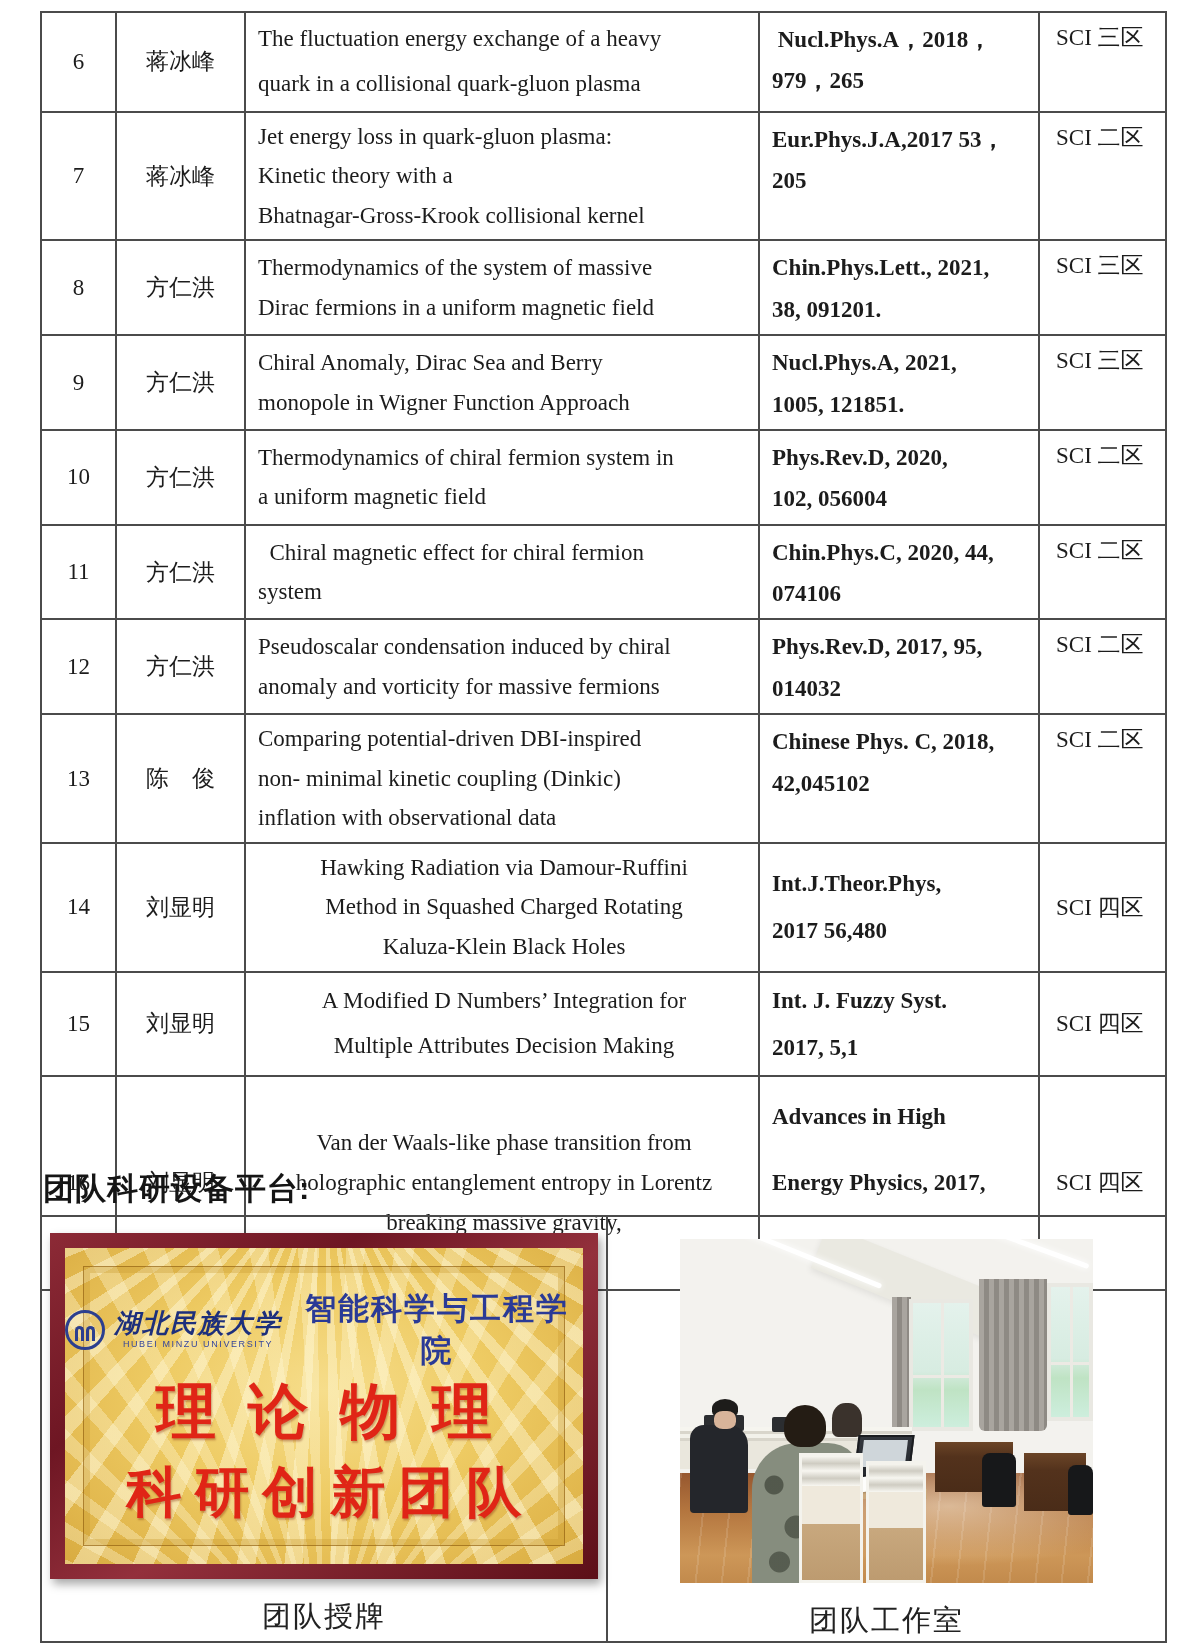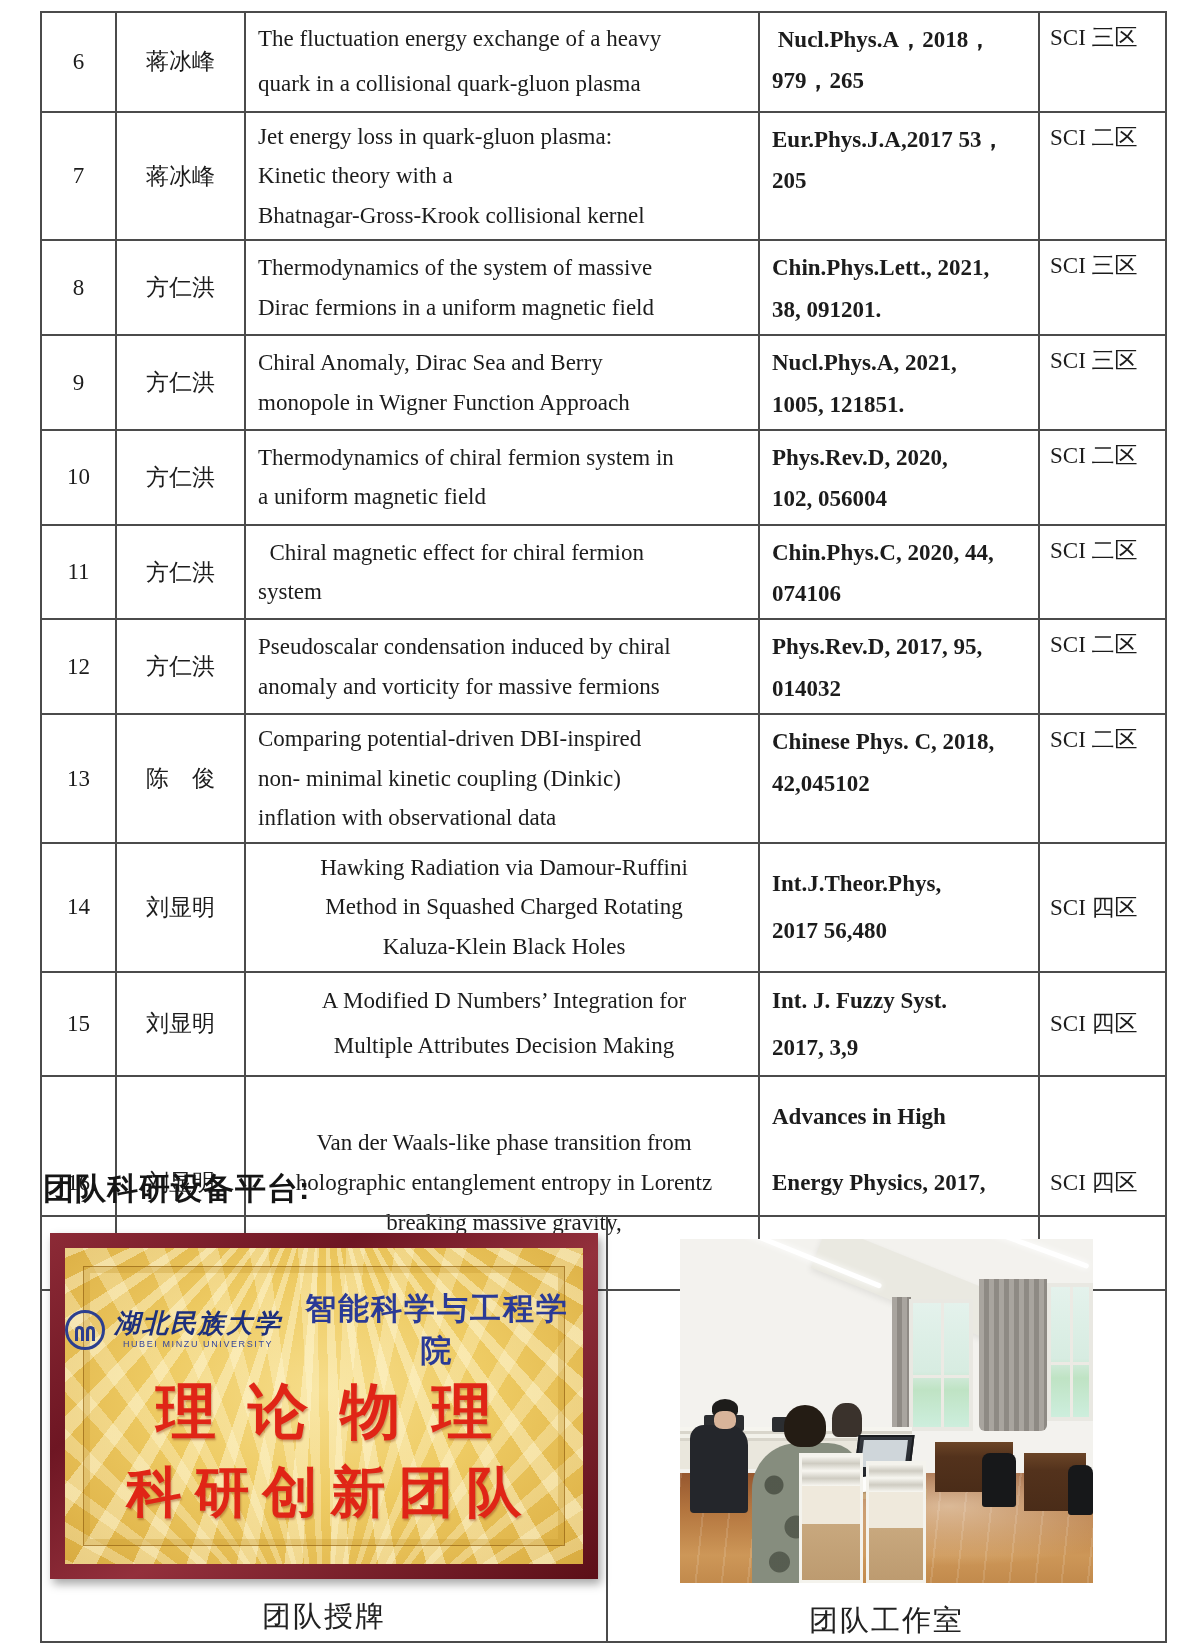--- a/index.html
+++ b/index.html
@@ -12,21 +12,21 @@
   .pub-table td{border:2px solid #4b4b4b;font-size:23px;color:#1c1c1c;
                 overflow:hidden;box-sizing:border-box;}
   .c-num{text-align:center;vertical-align:middle;font-size:24px;}
   .c-name{text-align:center;vertical-align:middle;font-size:24px;}
   .c-title{padding:4px 8px 4px 12px;white-space:pre-line;line-height:1.72;
            vertical-align:middle;text-align:left;}
   .t-center{text-align:center;}
   .lh-tall{line-height:1.95;margin-top:24px;}
   .c-journal{padding:6px 6px 4px 12px;white-space:pre-line;line-height:1.8;
              vertical-align:top;text-align:left;font-weight:bold;}
-  .c-sci{padding:9px 4px 4px 10px;vertical-align:top;white-space:nowrap;text-align:left;}
+  .c-sci{padding:9px 4px 4px 16px;vertical-align:top;white-space:nowrap;text-align:left;}
   .v-mid{vertical-align:middle;padding-top:4px;}
   .lh-med{line-height:2.05;}
   .lh-wide{line-height:2.85;}
 
   
   .section-heading{position:absolute;left:43px;top:1168px;
                    font-family:"Liberation Sans","DejaVu Sans",sans-serif;
                    font-weight:bold;font-size:31px;color:#151515;letter-spacing:1px;}
 
   
@@ -232,21 +232,21 @@
         <td class="c-journal v-mid lh-med">Int.J.Theor.Phys,
 2017 56,480</td>
         <td class="c-sci v-mid">SCI 四区</td>
       </tr>
       <tr style="height:88px">
         <td class="c-num">15</td>
         <td class="c-name">刘显明</td>
         <td class="c-title t-center lh-tall">A Modified D Numbers’ Integration for
 Multiple Attributes Decision Making</td>
         <td class="c-journal v-mid lh-med">Int. J. Fuzzy Syst.
-2017, 3,9</td>
+2017, 5,1</td>
         <td class="c-sci v-mid">SCI 四区</td>
       </tr>
       <tr style="height:214px">
         <td class="c-num">16</td>
         <td class="c-name">刘显明</td>
         <td class="c-title t-center">Van der Waals-like phase transition from
 holographic entanglement entropy in Lorentz
 breaking massive gravity,</td>
         <td class="c-journal v-mid lh-wide">Advances in High
 Energy Physics, 2017,

